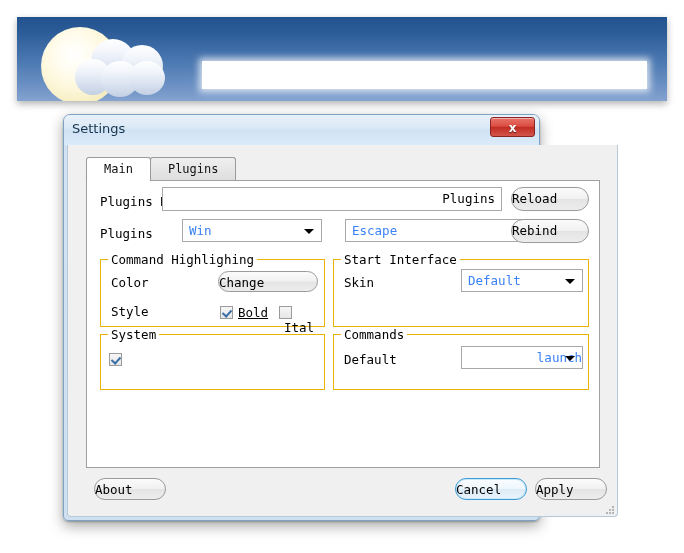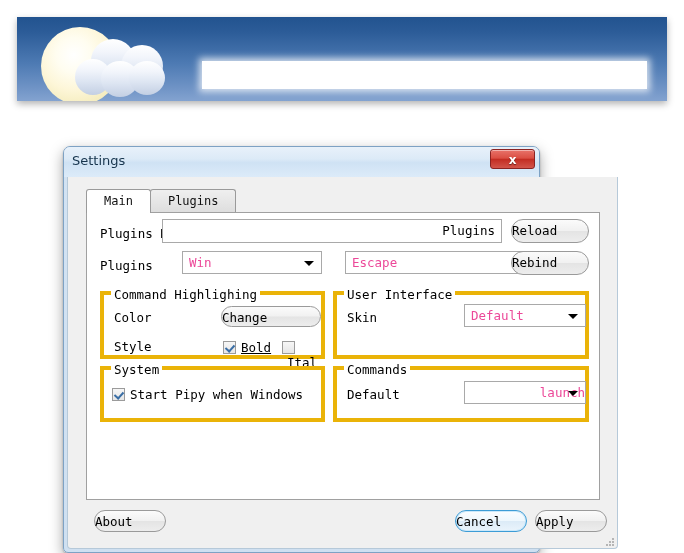--- a/index.html
+++ b/index.html
@@ -65,21 +65,20 @@
     left: 63px;
     top: 114px;
     width: 477px;
     height: 407px;
     border-radius: 7px 7px 5px 5px;
     background: linear-gradient(to bottom, #d3e3f3 0%, #cfe0f1 100%);
     border: 1px solid #7ea2c4;
     box-shadow: 0 5px 14px rgba(0,0,0,0.35), 0 1px 2px rgba(0,0,0,0.25);
     box-sizing: border-box;
     padding: 0;
-    margin-top: 32px;
   }
   #title-bar {
     position: relative;
     height: 30px;
     border-radius: 6px 6px 0 0;
     background: linear-gradient(to bottom, #e8f1fa 0%, #dceaf7 40%, #cfe2f4 52%, #dcebf9 100%);
   }
   #window-title {
     position: absolute;
     left: 8px;
@@ -197,21 +196,21 @@
   }
   #reload-button { position: absolute; left: 424px; top: 6px; width: 78px; height: 24px; }
 
   #hotkey-label { left: 13px; top: 45px; }
   .combo {
     position: absolute;
     background: #ffffff;
     border: 1px solid #a9a9a9;
     box-sizing: border-box;
     font-size: 12.5px;
-    color: #ec4899;
+    color: #3b82f6;
     line-height: 21px;
     padding-left: 6px;
     cursor: pointer;
   }
   .combo .arrow {
     position: absolute;
     right: 7px;
     top: 50%;
     margin-top: -2px;
     width: 0; height: 0;
@@ -219,21 +218,21 @@
     border-right: 5px solid transparent;
     border-top: 5px solid #000;
   }
   #hotkey-mod-combo { left: 95px; top: 38px; width: 140px; height: 23px; }
   #hotkey-key-combo { left: 258px; top: 38px; width: 190px; height: 23px; }
   #rebind-button { position: absolute; left: 424px; top: 38px; width: 78px; height: 24px; }
 
   
   .groupbox {
     position: absolute;
-    border: 4px solid #eab308;
+    border: 1px solid #eab308;
     box-sizing: border-box;
     padding-left: 36px;
   }
   .group-legend {
     position: absolute;
     top: -8px;
     left: 7px;
     background: #ffffff;
     padding: 0 3px;
     font-size: 12.5px;
@@ -380,32 +379,32 @@
         <div class="field-label" id="style-label">Style</div>
         <div class="checkbox-wrap" id="bold-check">
           <span class="checkbox-box checked"></span><span class="checkbox-label">Bold</span>
         </div>
         <div class="checkbox-wrap" id="ital-check">
           <span class="checkbox-box"></span><span class="checkbox-label">Ital</span>
         </div>
       </div>
 
       <div class="groupbox" id="group-ui">
-        <span class="group-legend">User Interface</span>
+        <span class="group-legend">Start Interface</span>
         <div class="field-label" id="skin-label">Skin</div>
         <div class="combo" id="skin-combo">
           <span>Default</span>
           <span class="arrow"></span>
         </div>
       </div>
 
       <div class="groupbox" id="group-system">
         <span class="group-legend">System</span>
         <div class="checkbox-wrap" id="startup-check">
-          <span class="checkbox-box checked"></span><span class="checkbox-label">Start Pipy when Windows</span>
+          <span class="checkbox-box checked"></span>
         </div>
       </div>
 
       <div class="groupbox" id="group-commands">
         <span class="group-legend">Commands</span>
         <div class="field-label" id="default-cmd-label">Default</div>
         <div class="combo" id="default-cmd-combo">
           <span>launch</span>
           <span class="arrow"></span>
         </div>

